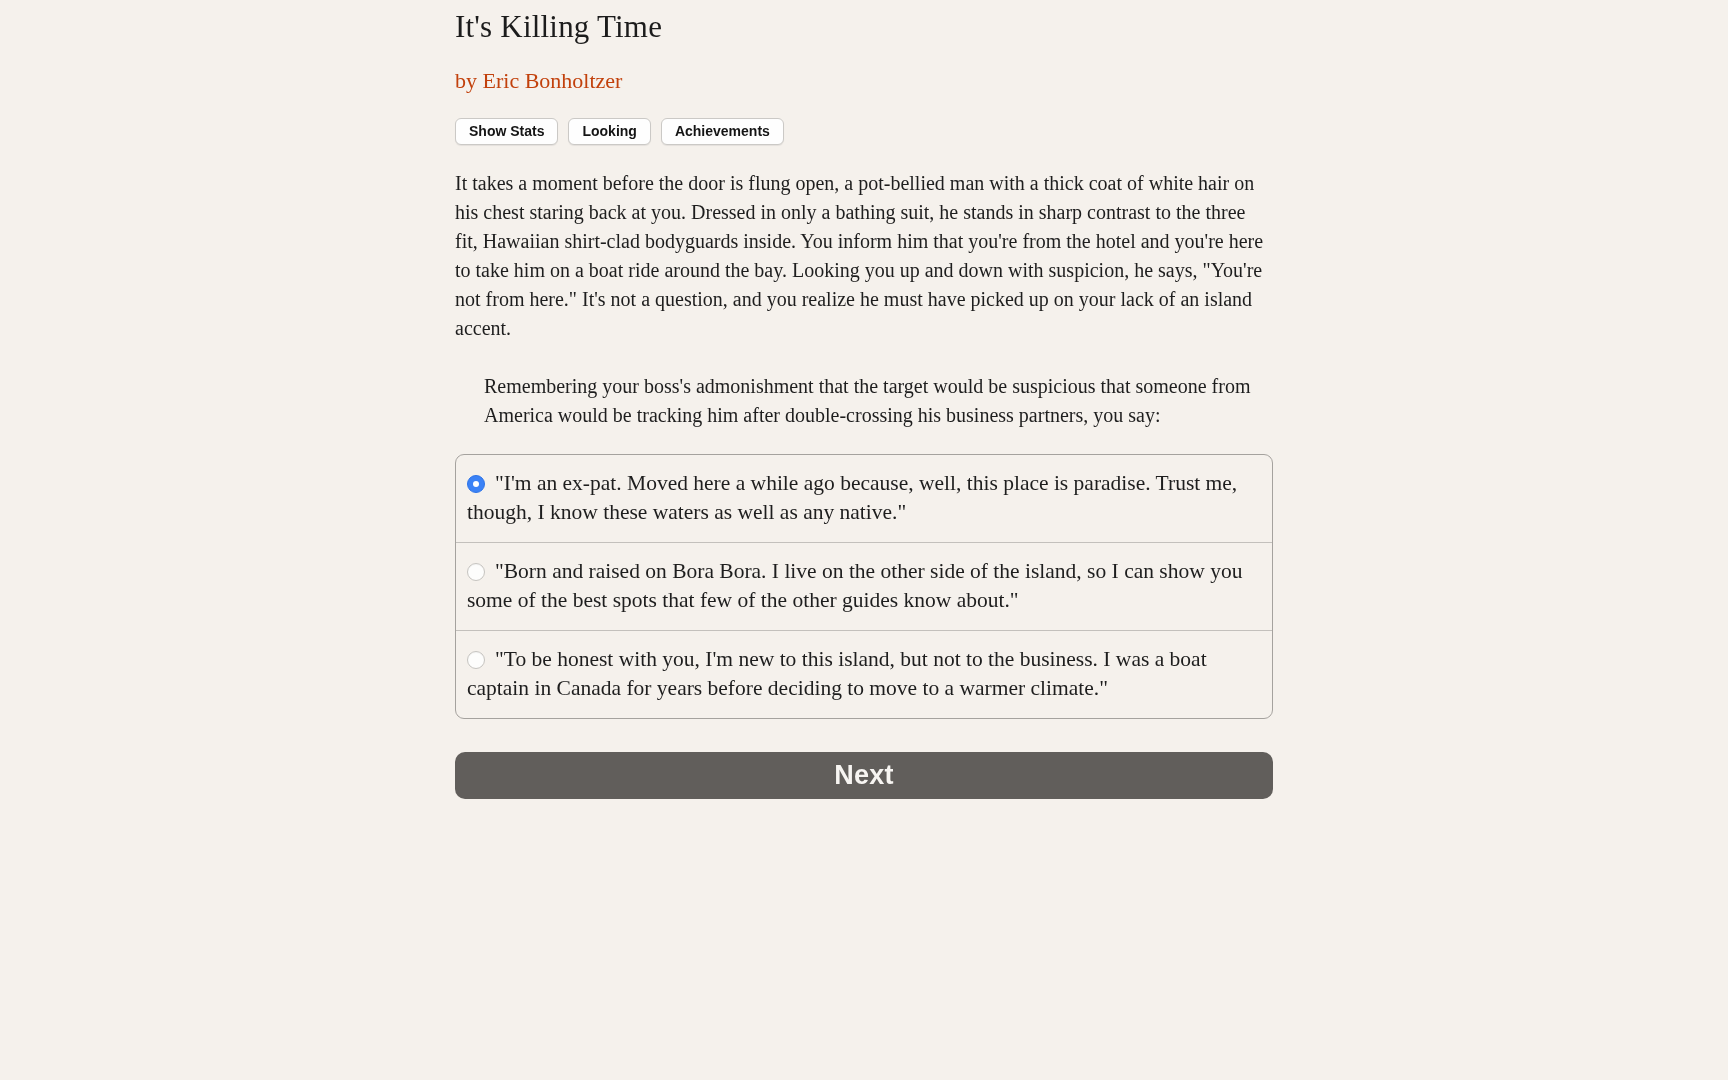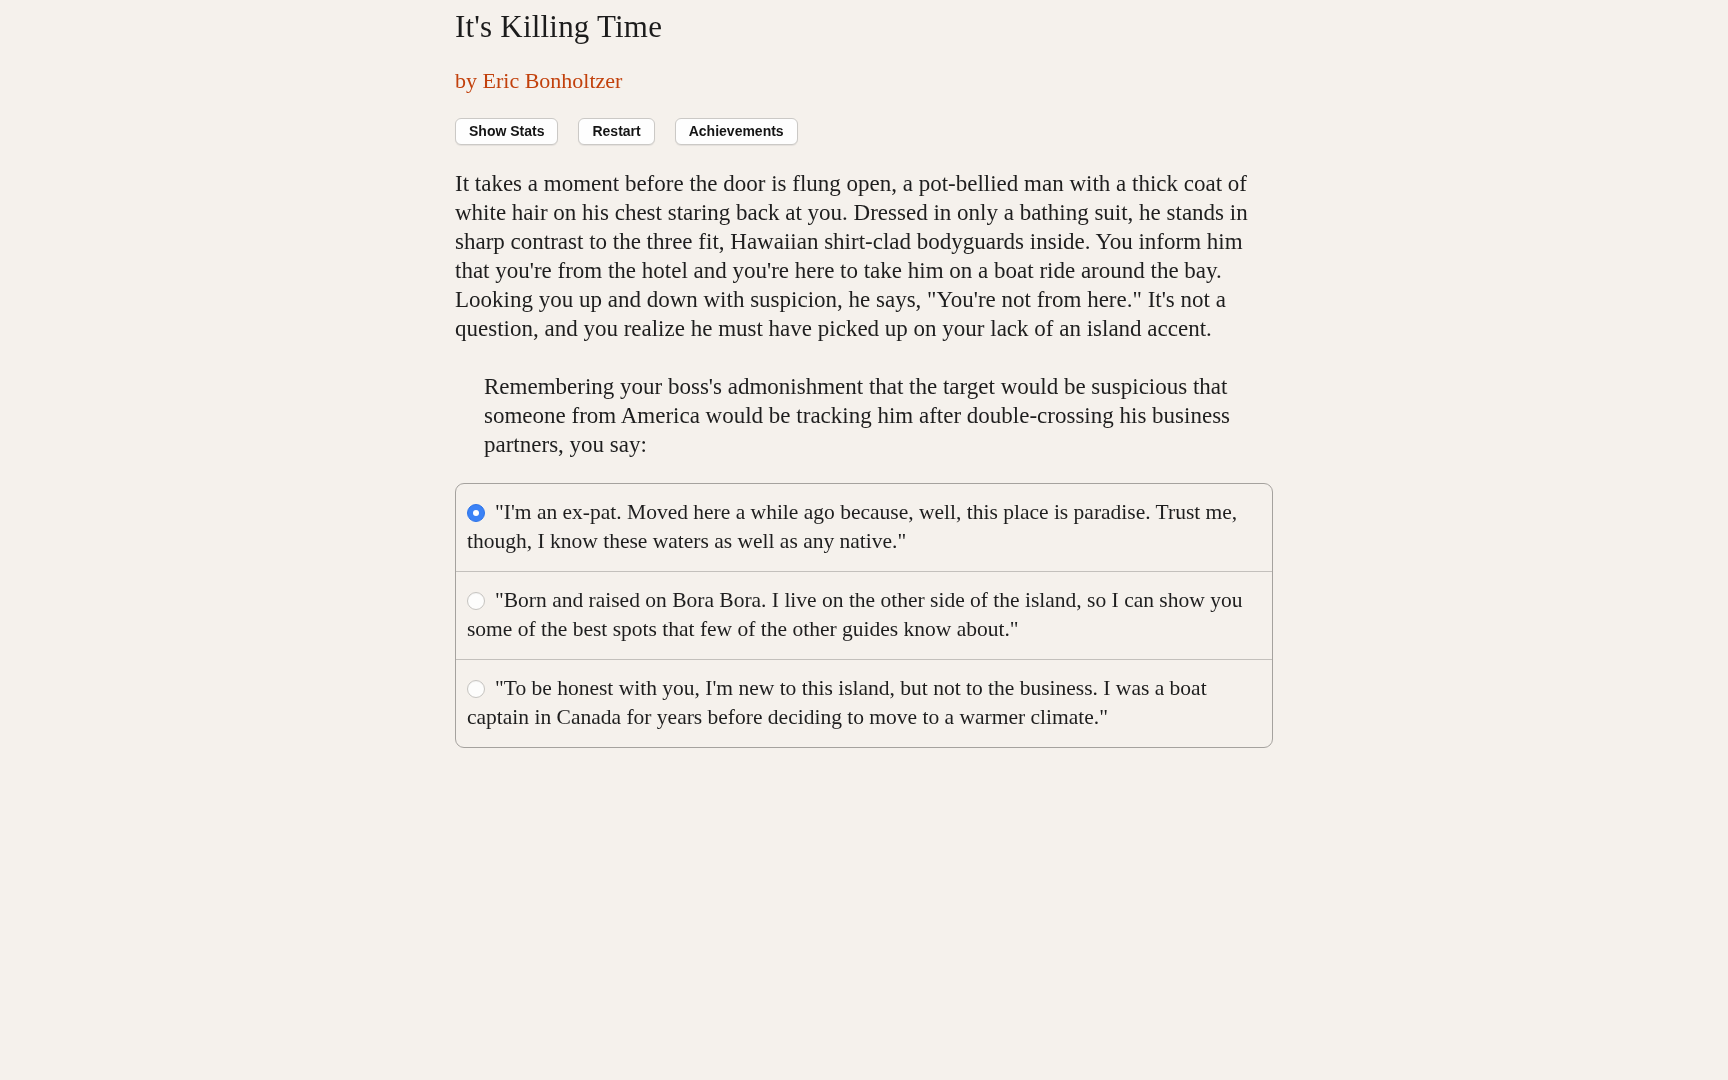--- a/index.html
+++ b/index.html
@@ -17,30 +17,30 @@
     color:var(--body-text);
     font-family:"Liberation Serif", serif;
     overflow:hidden;
   }
   .column{width:818px;margin:0 auto;}
   .game-title{
     font-size:31px;font-weight:400;margin:8px 0 0;
     line-height:38px;color:#1C1C1C;letter-spacing:.2px;
   }
   .game-author{font-size:22px;line-height:28px;margin-top:21px;color:#c2410c;}
-  .toolbar{margin-top:23px;display:flex;gap:20px;}
+  .toolbar{margin-top:23px;display:flex;gap:10px;}
   .tb-btn{
     font-family:"Liberation Sans", sans-serif;
     font-size:14px;font-weight:700;color:#141414;
     background:#FEFEFE;border:1px solid #CBC9C6;border-radius:6px;
     padding:4px 13px 5px;line-height:16px;
     box-shadow:0 1px 1px rgba(0,0,0,0.07);
     cursor:pointer;
   }
-  .story p{font-size:23px;line-height:29px;margin:24px 0 0;}
+  .story p{font-size:20px;line-height:29px;margin:24px 0 0;}
   .story p + p{margin-top:29px;margin-left:29px;}
   .choices{
     margin-top:24px;
     border:1px solid var(--choice-box-border);
     border-radius:9px;
     overflow:hidden;
   }
   .choice-row{
     display:block;
     padding:14px 14px 15px 11px;
@@ -77,35 +77,36 @@
 <body>
 
 <div class="column">
 
   <h1 class="game-title">It's Killing Time</h1>
 
   <div class="game-author">by Eric Bonholtzer</div>
 
   <div class="toolbar">
     <button class="tb-btn">Show Stats</button>
-    <button class="tb-btn">Restart</button>
+    <button class="tb-btn">Looking</button>
     <button class="tb-btn">Achievements</button>
   </div>
 
   <div class="story">
     <p>It takes a moment before the door is flung open, a pot-bellied man with a thick coat of white hair on his chest staring back at you. Dressed in only a bathing suit, he stands in sharp contrast to the three fit, Hawaiian shirt-clad bodyguards inside. You inform him that you're from the hotel and you're here to take him on a boat ride around the bay. Looking you up and down with suspicion, he says, "You're not from here." It's not a question, and you realize he must have picked up on your lack of an island accent.</p>
     <p>Remembering your boss's admonishment that the target would be suspicious that someone from America would be tracking him after double-crossing his business partners, you say:</p>
   </div>
 
   <div class="choices">
     <label class="choice-row">
       <span class="radio selected"></span><span>"I'm an ex-pat. Moved here a while ago because, well, this place is paradise. Trust me, though, I know these waters as well as any native."</span>
     </label>
     <label class="choice-row">
       <span class="radio"></span><span>"Born and raised on Bora Bora. I live on the other side of the island, so I can show you some of the best spots that few of the other guides know about."</span>
     </label>
     <label class="choice-row">
       <span class="radio"></span><span>"To be honest with you, I'm new to this island, but not to the business. I was a boat captain in Canada for years before deciding to move to a warmer climate."</span>
     </label>
   </div>
 
+  <button class="next-btn">Next</button>
 
 </div>
 
 </body></html>

